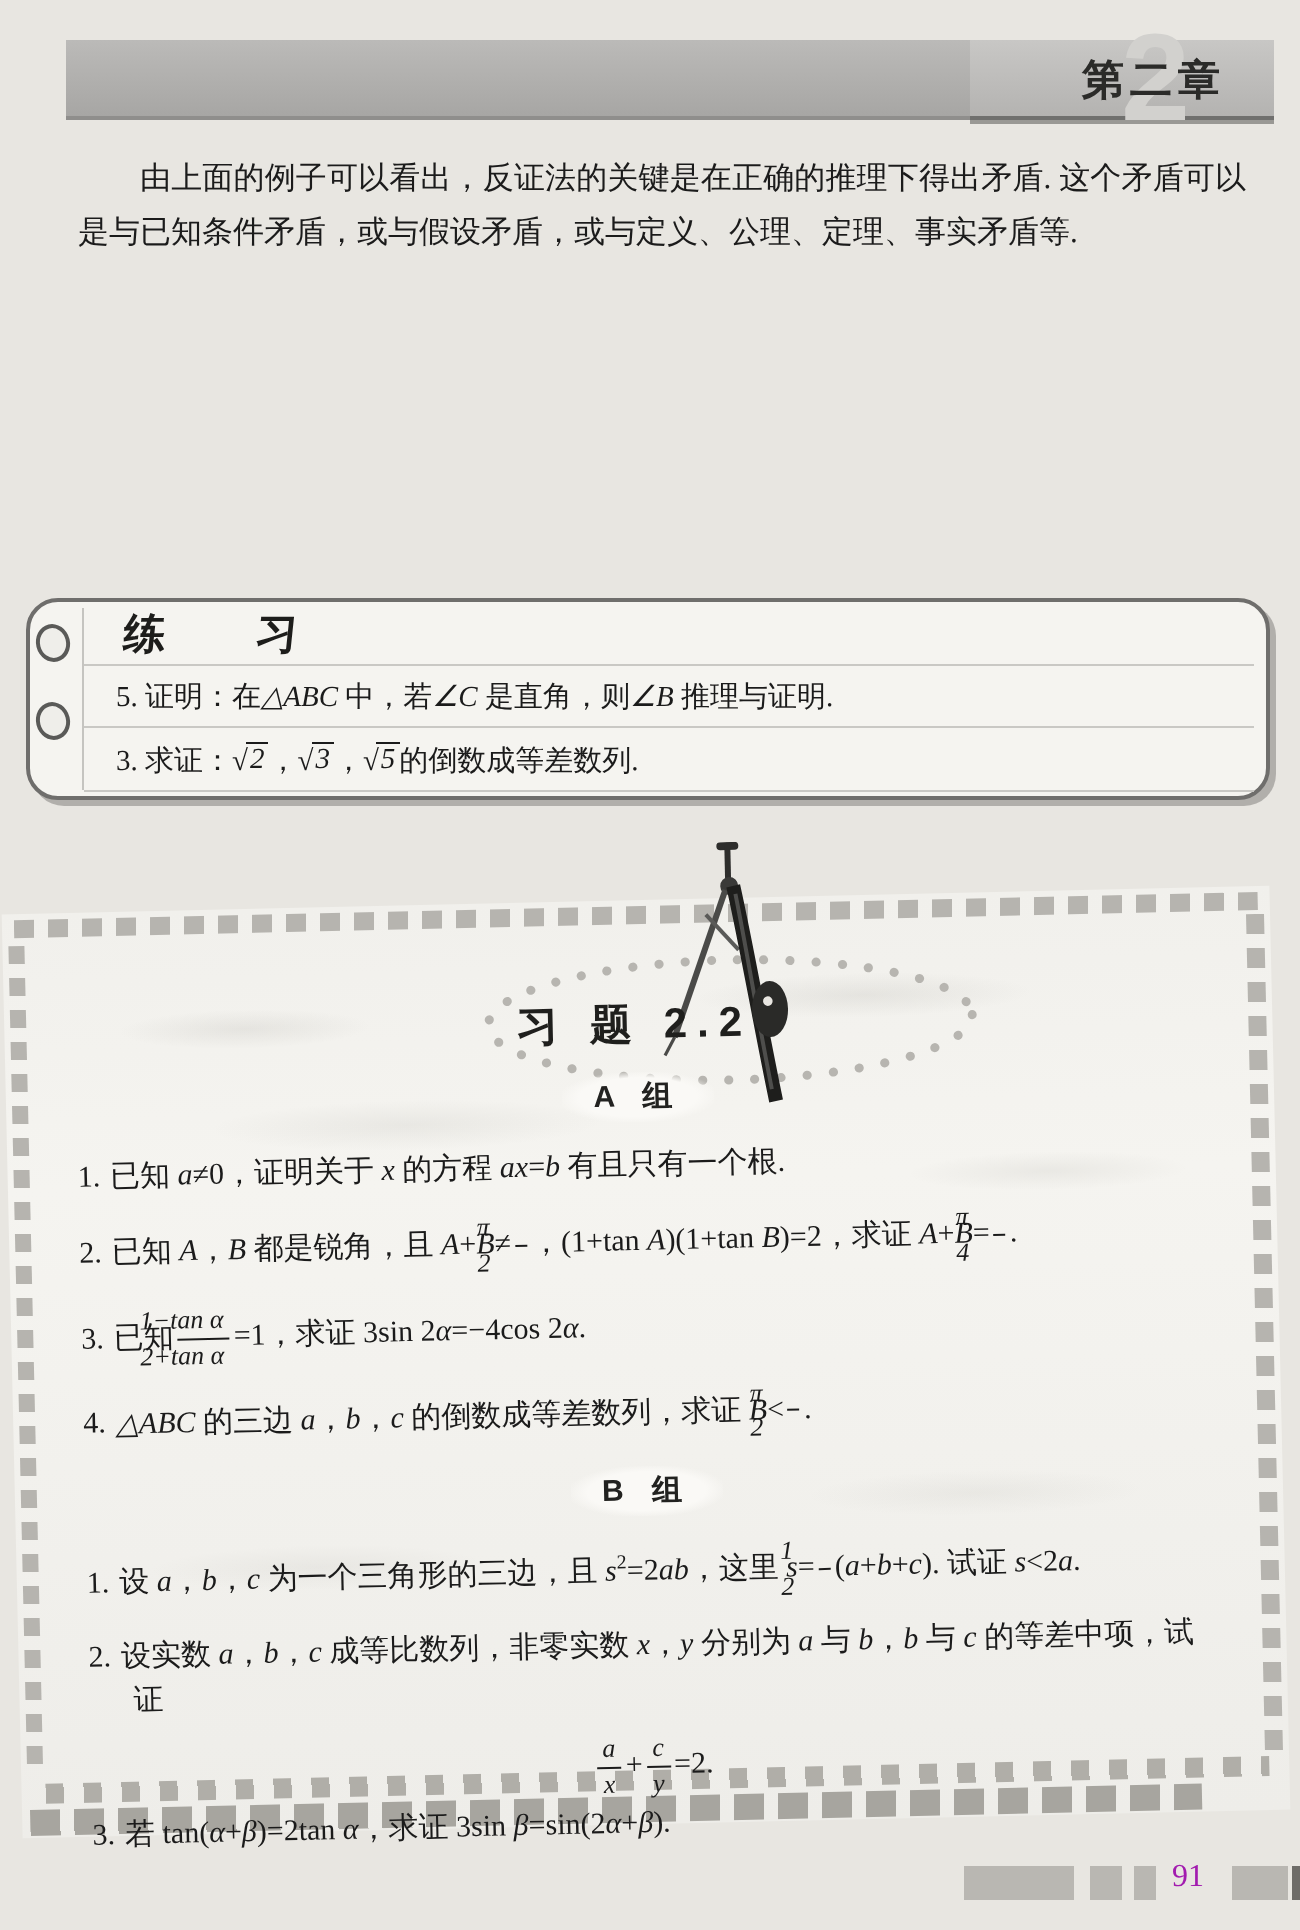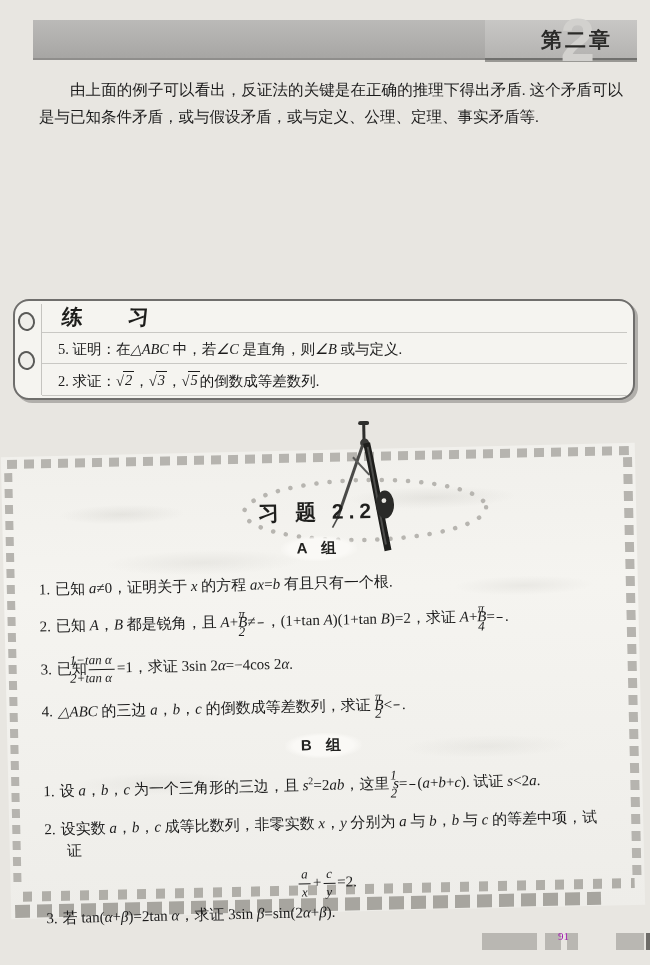--- a/index.html
+++ b/index.html
@@ -78,21 +78,21 @@
   .frac .den{padding-top:1px;}
   .sqrt{display:inline-flex;align-items:flex-start;white-space:nowrap;font-family:"Liberation Serif",serif;}
   .sqrt .rsign{margin-right:-1px;}
   .sqrt .rad{border-top:1px solid #1b1b1b;font-style:italic;line-height:1.2;padding:0 2px;}
 
   
   .footer{position:absolute;left:0;top:928px;width:650px;height:28px;}
   .fblock{position:absolute;top:5px;height:17px;background:#b9b7b2;}
   .fb1{left:482px;width:55px;}.fb2{left:545px;width:16px;}.fb3{left:567px;width:11px;}
   .fb4{left:616px;width:28px;}.fb5{left:646px;width:14px;background:#6e6c68;}
-  .page-num{position:absolute;left:558px;top:2px;font-size:11px;color:#a21caf;}
+  .page-num{position:absolute;left:586px;top:2px;font-size:16px;color:#a21caf;}
 </style>
 </head>
 <body>
 
 <div class="page">
 
   <div class="header-band">
     <div class="chapter-badge">
       <span class="big-num">2</span>
       <span class="badge-text">第二章</span>
@@ -104,22 +104,22 @@
     </div>
 
   <div class="exercise-box">
     <span class="ring ring1"></span>
     <span class="ring ring2"></span>
     <div class="ex-rule"></div>
     <div class="ex-head">
       <span class="ex-title">练　习</span>
     </div>
     <div class="ex-items" id="exercise-items">
-        <div class="ex-item"><span class="txt">5. 证明：在</span><span class="math">△ABC</span><span class="txt"> 中，若</span><span class="math">∠C</span><span class="txt"> 是直角，则</span><span class="math">∠B</span><span class="txt"> 或与定义.</span></div>
-        <div class="ex-item"><span class="txt">2. 求证：</span><span class="sqrt">
+        <div class="ex-item"><span class="txt">5. 证明：在</span><span class="math">△ABC</span><span class="txt"> 中，若</span><span class="math">∠C</span><span class="txt"> 是直角，则</span><span class="math">∠B</span><span class="txt"> 推理与证明.</span></div>
+        <div class="ex-item"><span class="txt">3. 求证：</span><span class="sqrt">
             <span class="rsign">√</span>
             <span class="rad">2</span>
           </span><span class="txt">，</span><span class="sqrt">
             <span class="rsign">√</span>
             <span class="rad">3</span>
           </span><span class="txt">，</span><span class="sqrt">
             <span class="rsign">√</span>
             <span class="rad">5</span>
           </span><span class="txt">的倒数成等差数列.</span></div>
       </div>

